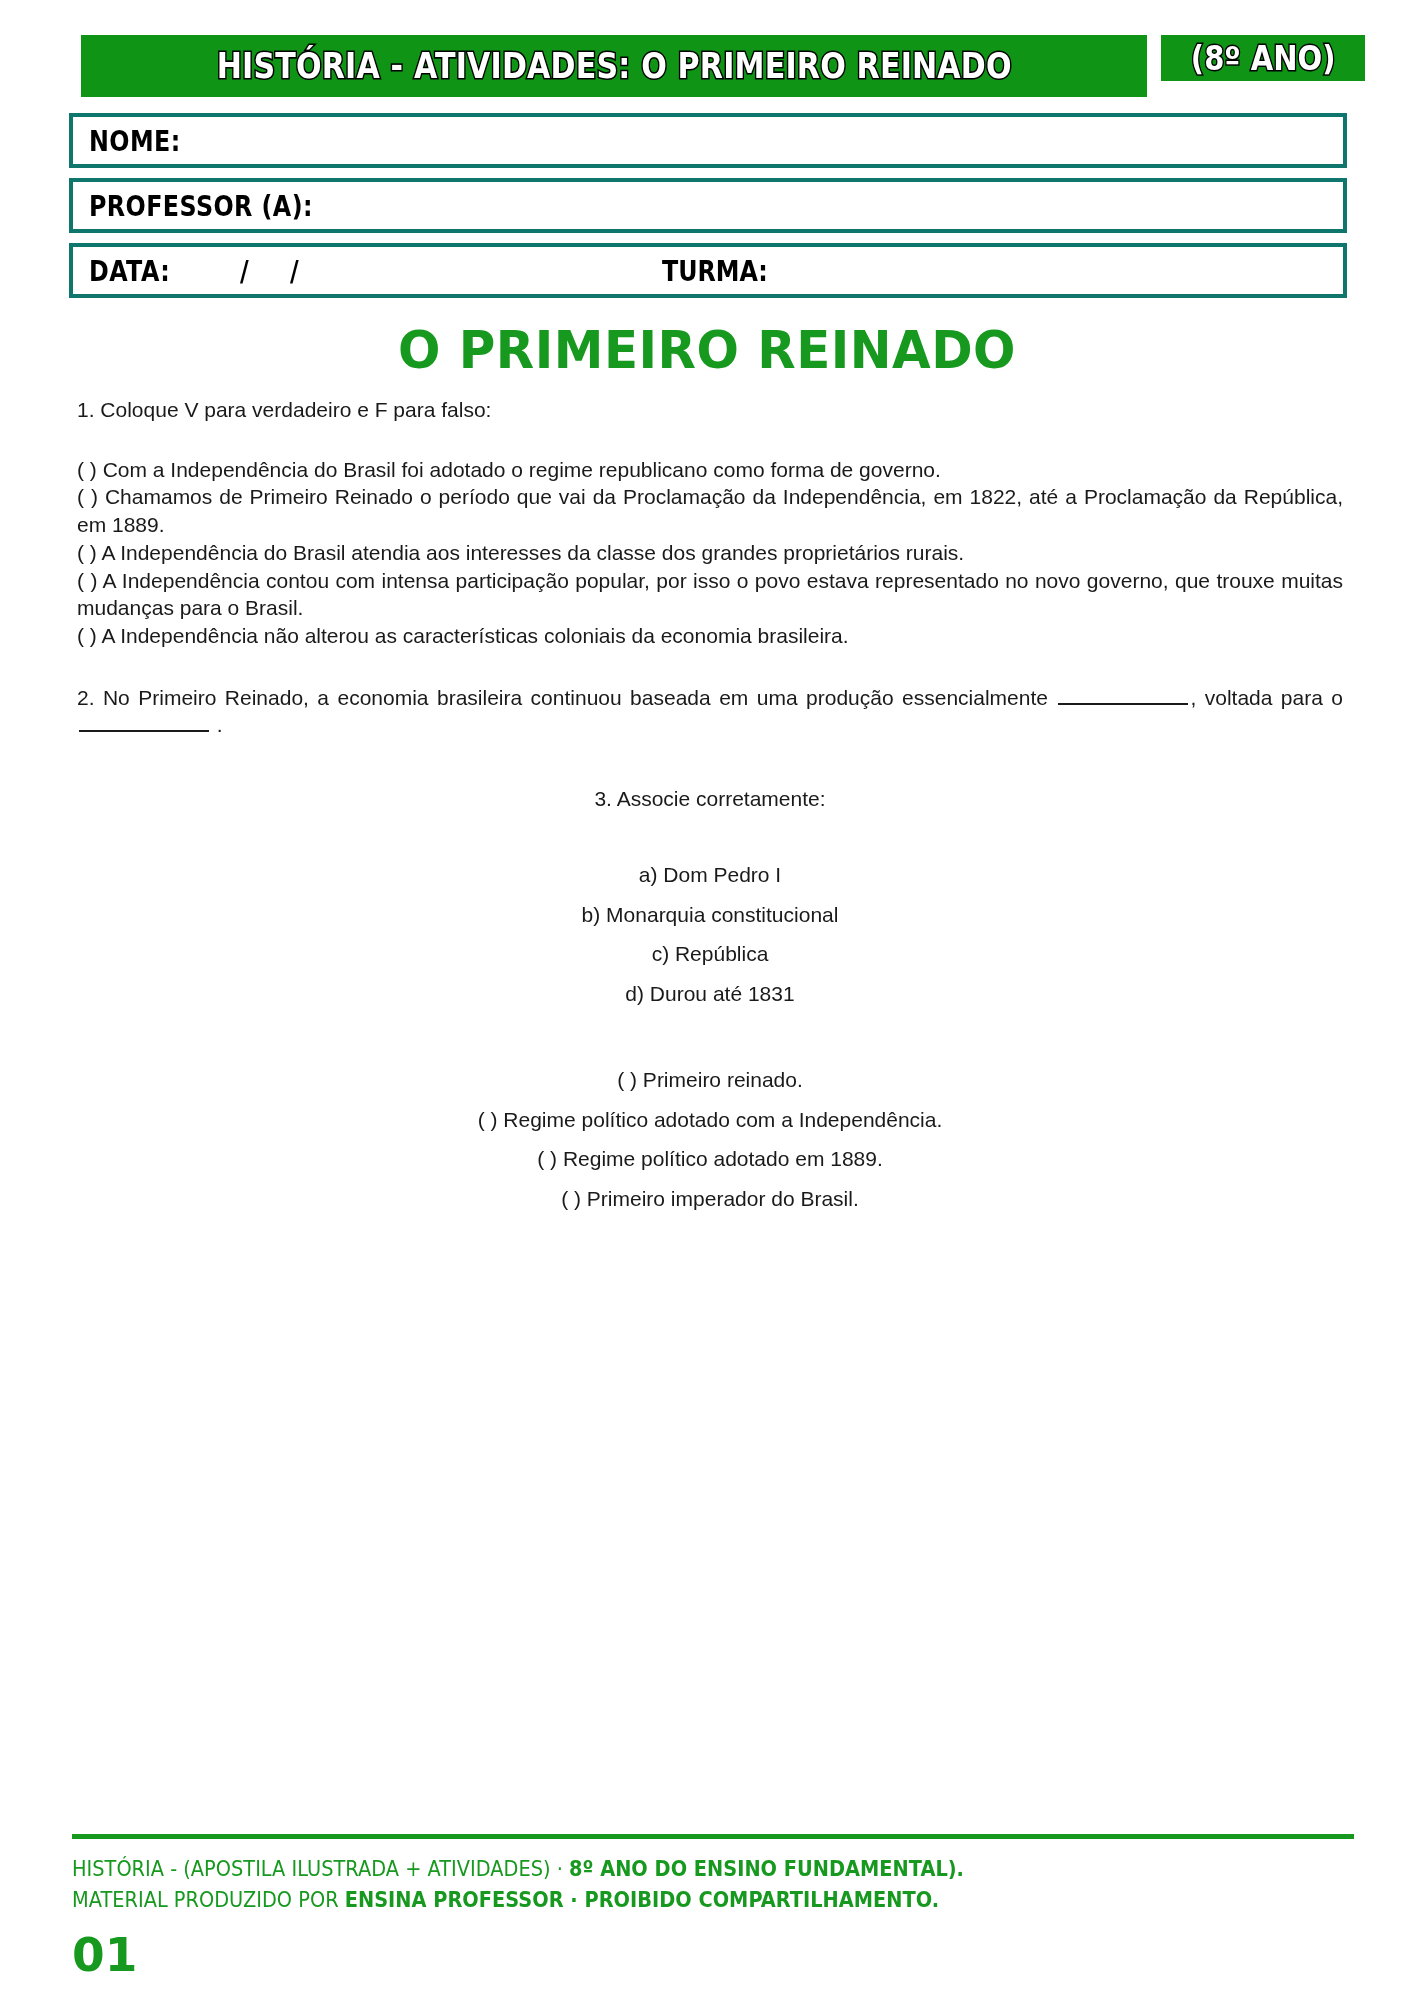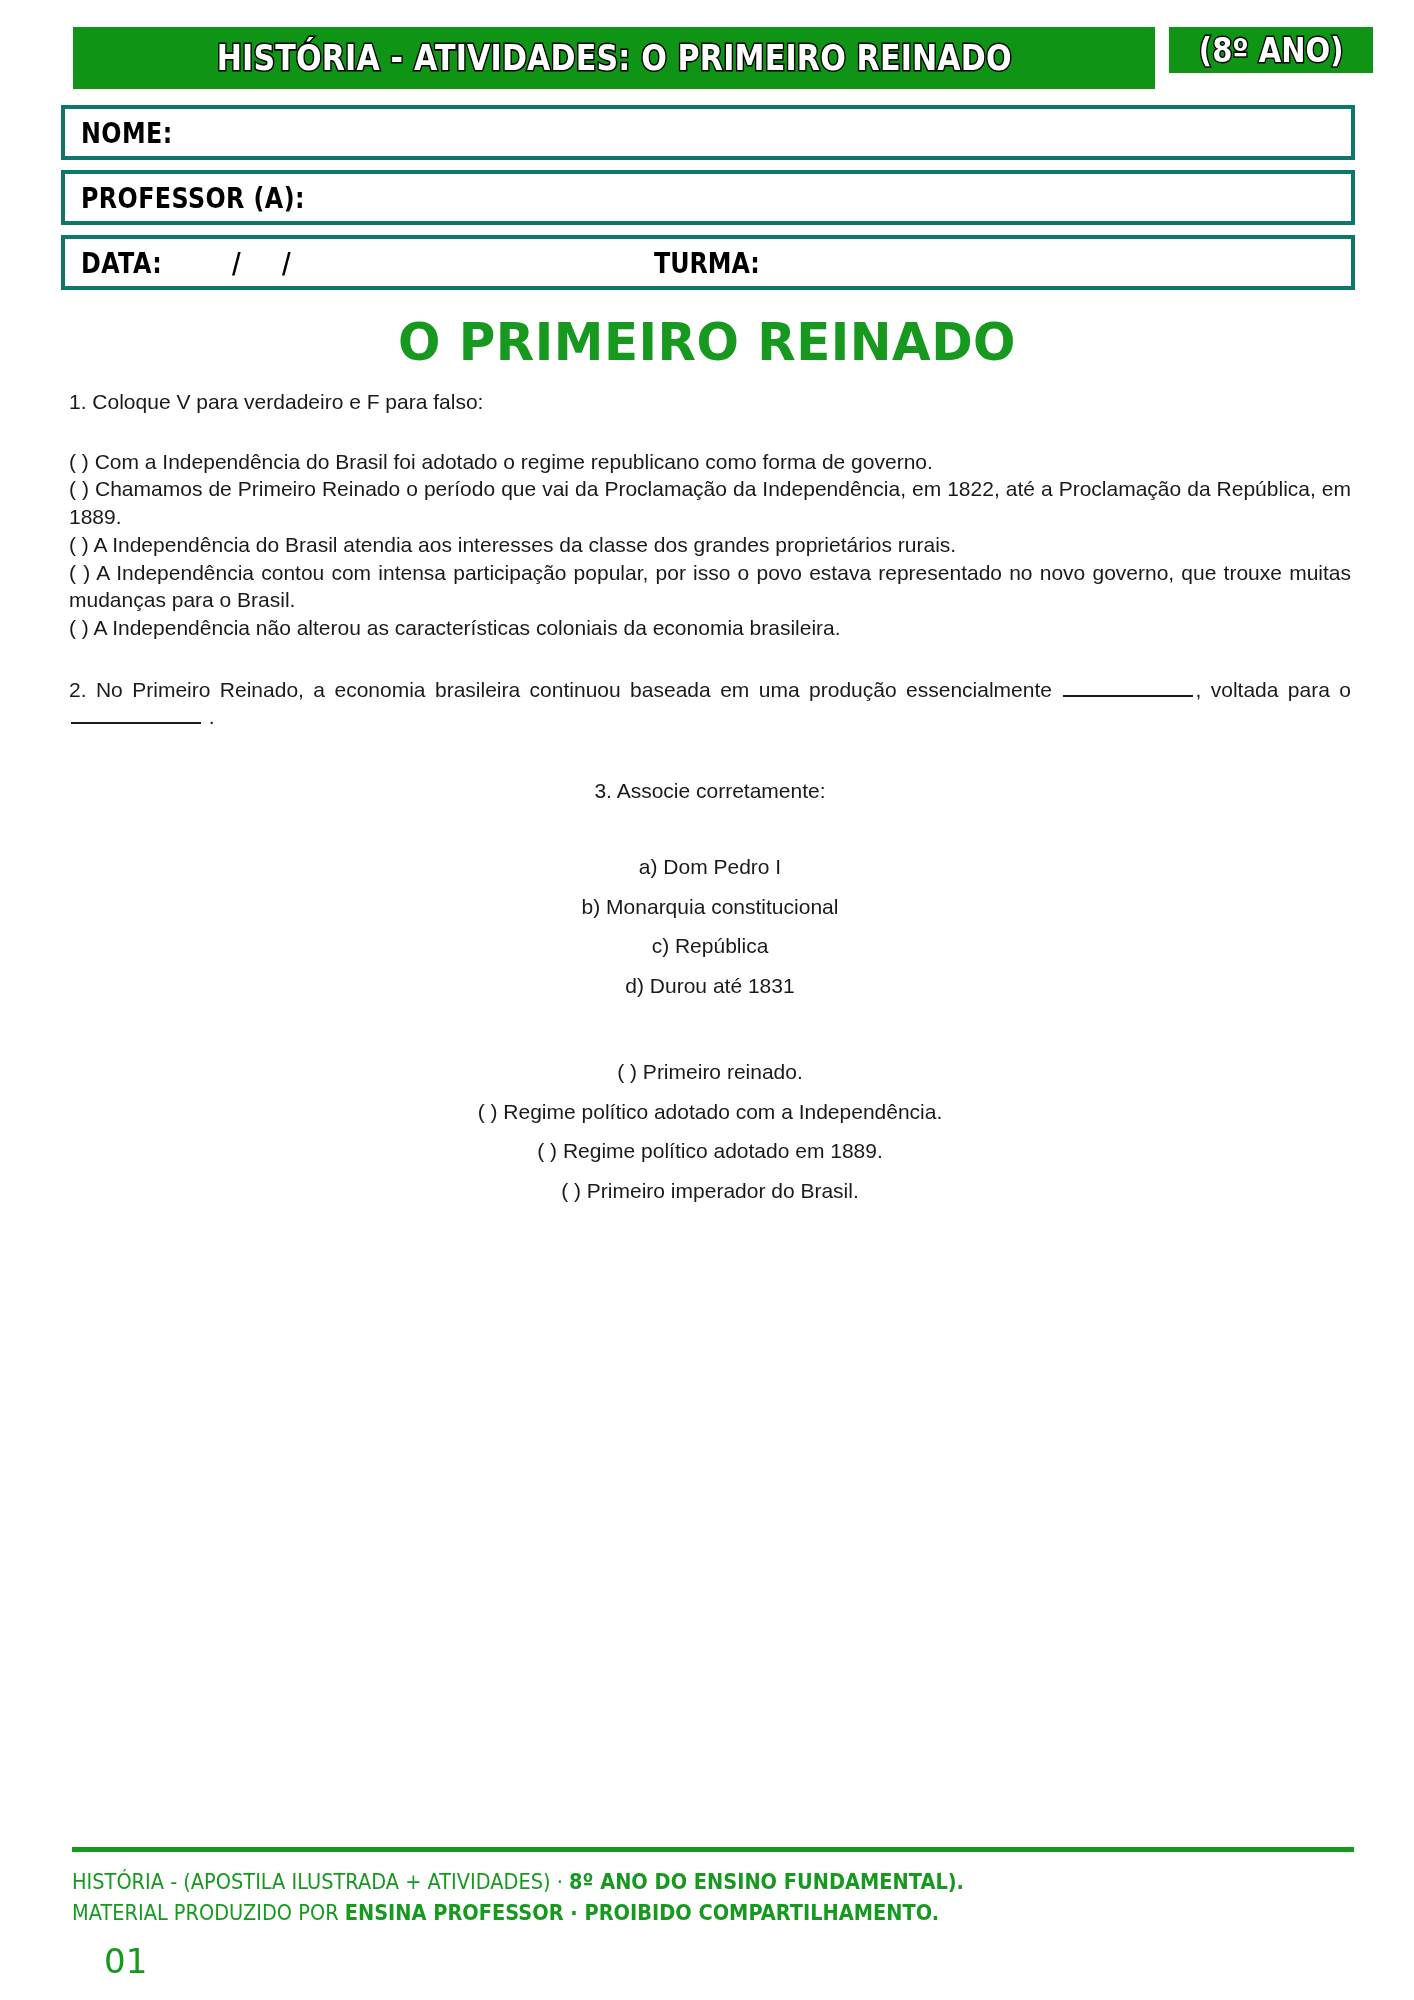--- a/index.html
+++ b/index.html
@@ -13,21 +13,21 @@
     font-family: "Liberation Sans", sans-serif;
     position: relative;
     overflow: hidden;
   }
 
   .page {
     position: relative;
     width: 1414px;
     height: 2000px;
     box-sizing: border-box;
-    padding: 1px;
+    padding: 9px;
   }
 
   
   .header-row {
     display: flex;
     align-items: stretch;
     gap: 14px;
     padding: 26px 40px 0 72px;
     height: 62px;
     box-sizing: content-box;
@@ -192,25 +192,24 @@
     font-size: 22px;
     line-height: 1.42;
     transform: scaleX(0.88);
     transform-origin: left top;
     white-space: nowrap;
   }
   .footer-text .b { font-weight: bold; }
   .page-num {
     color: #17991f;
     font-family: "DejaVu Sans", sans-serif;
-    font-weight: normal;
-    font-size: 34px;
+    font-weight: bold;
+    font-size: 47px;
     line-height: 1;
     padding-top: 16px;
-    margin-left: 32px;
   }
 </style>
 </head>
 <body>
 
 <div class="page">
 
   <div class="header-row">
     <div class="header-title-box">
       <span class="header-title-text">HISTÓRIA - ATIVIDADES: O PRIMEIRO REINADO</span>

